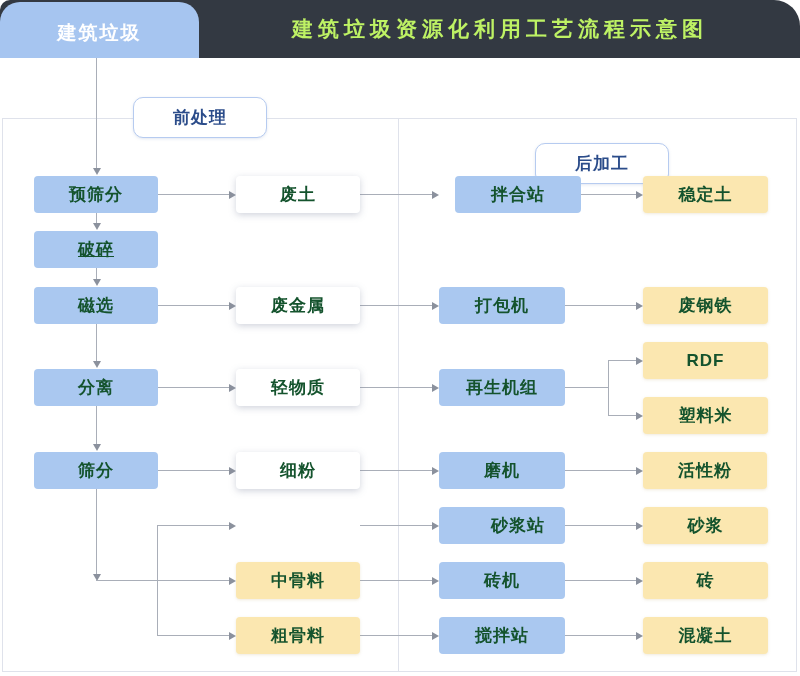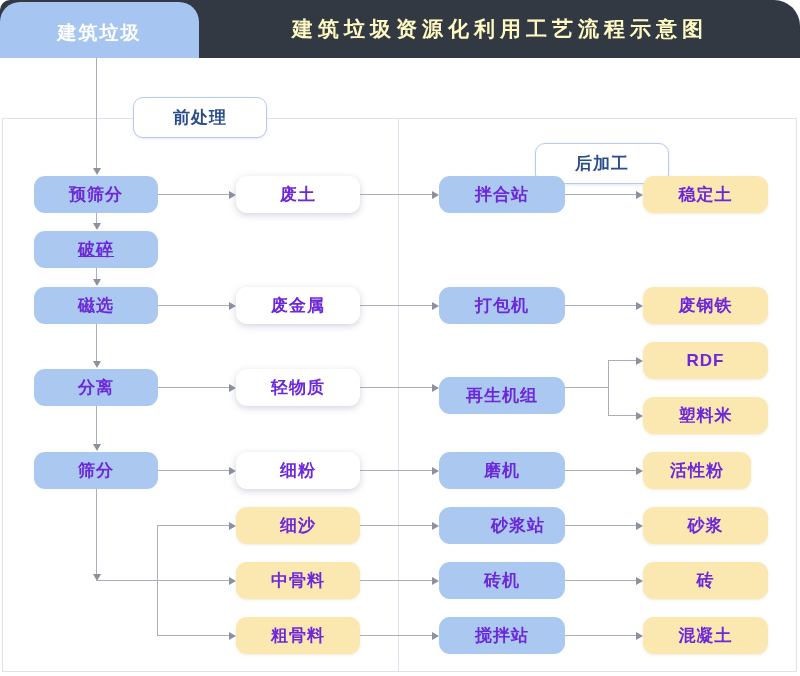--- a/index.html
+++ b/index.html
@@ -1,38 +1,38 @@
 <!DOCTYPE html>
 <html><head>
 <meta charset="utf-8">
 <style>
   html,body{margin:0;padding:0;background:#ffffff;}
   body{font-family:"Liberation Sans","DejaVu Sans",sans-serif;}
   .canvas{position:relative;width:800px;height:676px;background:#fff;overflow:hidden;}
 
   .topbar{position:absolute;left:0;top:0;width:800px;height:58px;background:#333942;border-radius:10px 26px 0 0;}
   .title{position:absolute;left:210px;right:10px;top:0;height:58px;display:flex;align-items:center;justify-content:center;
-         color:#fef9c3;font-size:21px;font-weight:bold;letter-spacing:5px;white-space:nowrap;}
+         color:#bef264;font-size:21px;font-weight:bold;letter-spacing:5px;white-space:nowrap;}
   .tab{position:absolute;left:0;top:2px;width:199px;height:56px;background:#a6c5f0;border-radius:20px 20px 0 0;
        display:flex;align-items:center;justify-content:center;color:#ffffff;font-size:19px;font-weight:bold;
        letter-spacing:2px;padding-top:5px;box-sizing:border-box;}
 
   .frame{position:absolute;left:2px;top:118px;width:795px;height:554px;border:1px solid #dfe2eb;box-sizing:border-box;background:#fff;}
   .divider{position:absolute;left:395px;top:0;width:1px;height:100%;background:#dfe2eb;}
 
   .section-label{position:absolute;width:134px;height:41px;background:#ffffff;border:1px solid #b6cbf0;border-radius:10px;
        display:flex;align-items:center;justify-content:center;color:#2b4c8a;font-size:17px;font-weight:bold;
        letter-spacing:1px;box-shadow:0 1px 3px rgba(140,160,200,.25);box-sizing:border-box;}
   #sec-pre{left:133px;top:97px;}
   #sec-post{left:535px;top:97px;margin-top:46px;}
 
   #edges-layer,#nodes-layer{position:absolute;left:0;top:0;width:800px;height:676px;pointer-events:none;}
 
   .node{position:absolute;height:37px;display:flex;align-items:center;justify-content:center;
-        font-size:17px;font-weight:600;color:#6d28d9;letter-spacing:1px;border-radius:11px;box-sizing:border-box;white-space:nowrap;}
+        font-size:17px;font-weight:600;color:#14532d;letter-spacing:1px;border-radius:4px;box-sizing:border-box;white-space:nowrap;}
   .node.process{background:#aac8f0;}
   .node.intermediate{background:#ffffff;box-shadow:0 2px 7px rgba(120,130,155,.35);}
   .node.product{background:#fbe7b0;box-shadow:0 1px 3px rgba(190,170,120,.25);}
 
   .edge-line{position:absolute;background:#a9aeb8;}
   .edge-head{position:absolute;width:0;height:0;}
   .edge-head.right{border-top:4px solid transparent;border-bottom:4px solid transparent;border-left:7px solid #8b919d;}
   .edge-head.down{border-left:4px solid transparent;border-right:4px solid transparent;border-top:7px solid #8b919d;}
 </style>
 </head>
@@ -115,32 +115,31 @@
   <div id="nodes-layer">
       <div class="node process" style="left: 34px; top: 176px; width: 124px;">预筛分</div>
       <div class="node process" style="left: 34px; top: 231px; width: 124px; text-decoration: underline;">破碎</div>
       <div class="node process" style="left: 34px; top: 287px; width: 124px;">磁选</div>
       <div class="node process" style="left: 34px; top: 369px; width: 124px;">分离</div>
       <div class="node process" style="left: 34px; top: 452px; width: 124px;">筛分</div>
       <div class="node intermediate" style="left: 236px; top: 176px; width: 124px;">废土</div>
       <div class="node intermediate" style="left: 236px; top: 287px; width: 124px;">废金属</div>
       <div class="node intermediate" style="left: 236px; top: 369px; width: 124px;">轻物质</div>
       <div class="node intermediate" style="left: 236px; top: 452px; width: 124px;">细粉</div>
-      <div class="node product" style="left: 236px; top: 507px; width: 124px;">细沙</div>
       <div class="node product" style="left: 236px; top: 562px; width: 124px;">中骨料</div>
       <div class="node product" style="left: 236px; top: 617px; width: 124px;">粗骨料</div>
-      <div class="node process" style="left: 439px; top: 176px; width: 126px;">拌合站</div>
+      <div class="node process" style="left: 455px; top: 176px; width: 126px;">拌合站</div>
       <div class="node process" style="left: 439px; top: 287px; width: 126px;">打包机</div>
-      <div class="node process" style="left: 439px; top: 369px; width: 126px; margin-top: 8px;">再生机组</div>
+      <div class="node process" style="left: 439px; top: 369px; width: 126px;">再生机组</div>
       <div class="node process" style="left: 439px; top: 452px; width: 126px;">磨机</div>
       <div class="node process" style="left: 439px; top: 507px; width: 126px; padding-left: 32px;">砂浆站</div>
       <div class="node process" style="left: 439px; top: 562px; width: 126px;">砖机</div>
       <div class="node process" style="left: 439px; top: 617px; width: 126px;">搅拌站</div>
       <div class="node product" style="left: 643px; top: 176px; width: 125px;">稳定土</div>
       <div class="node product" style="left: 643px; top: 287px; width: 125px;">废钢铁</div>
       <div class="node product" style="left: 643px; top: 342px; width: 125px;">RDF</div>
       <div class="node product" style="left: 643px; top: 397px; width: 125px;">塑料米</div>
-      <div class="node product" style="left: 643px; top: 452px; width: 108px;">活性粉</div>
+      <div class="node product" style="left: 643px; top: 452px; width: 124px;">活性粉</div>
       <div class="node product" style="left: 643px; top: 507px; width: 125px;">砂浆</div>
       <div class="node product" style="left: 643px; top: 562px; width: 125px;">砖</div>
       <div class="node product" style="left: 643px; top: 617px; width: 125px;">混凝土</div>
     </div>
 </div>
 
 </body></html>

